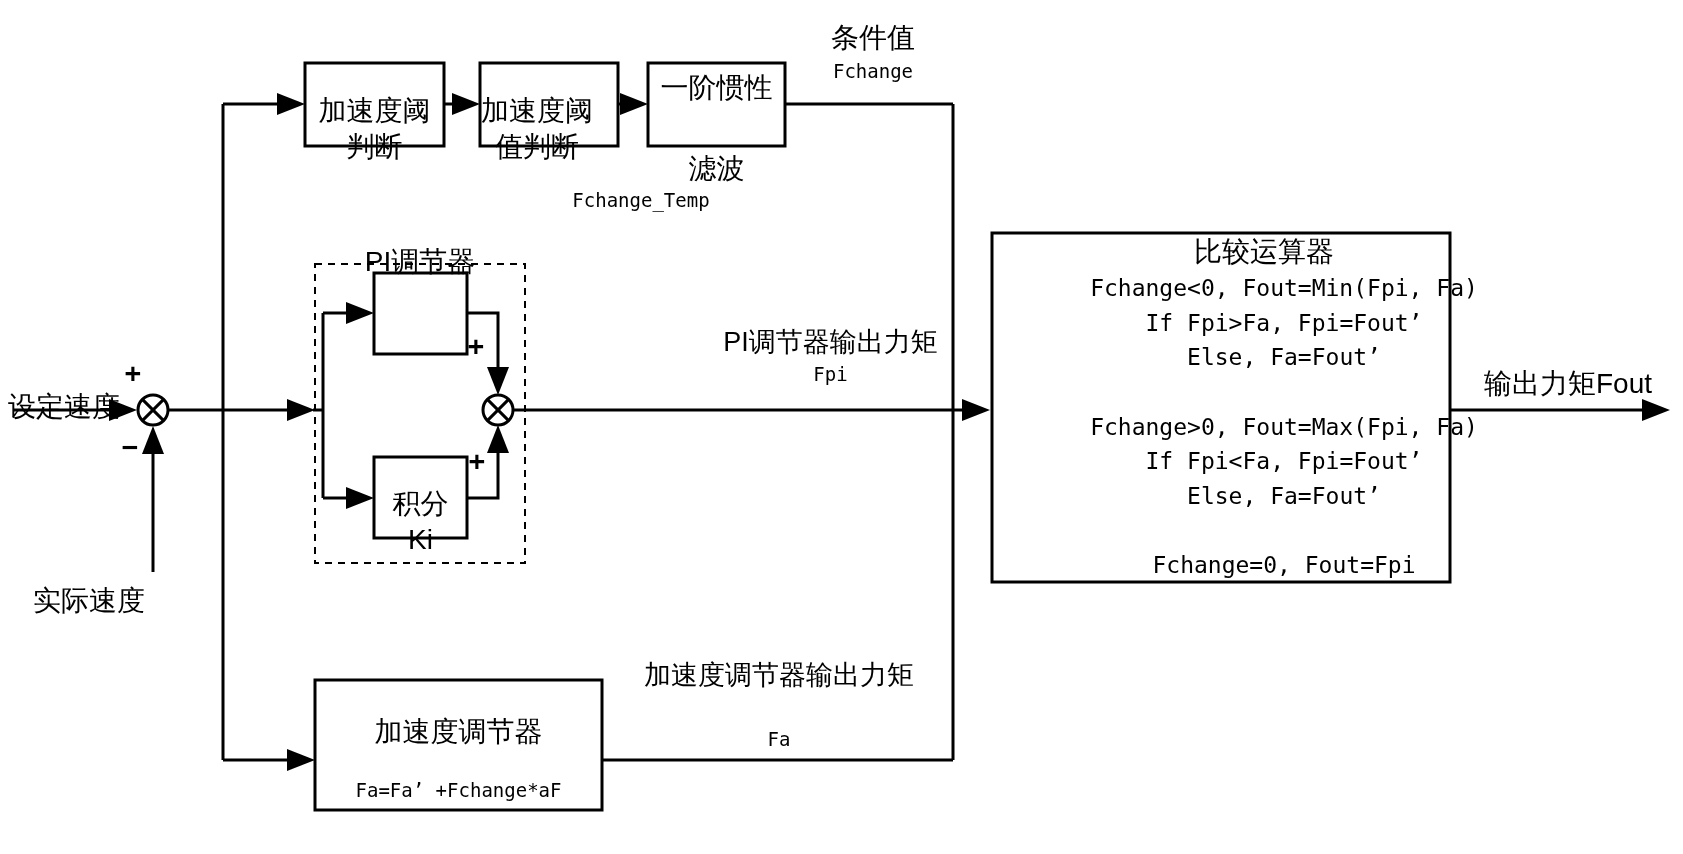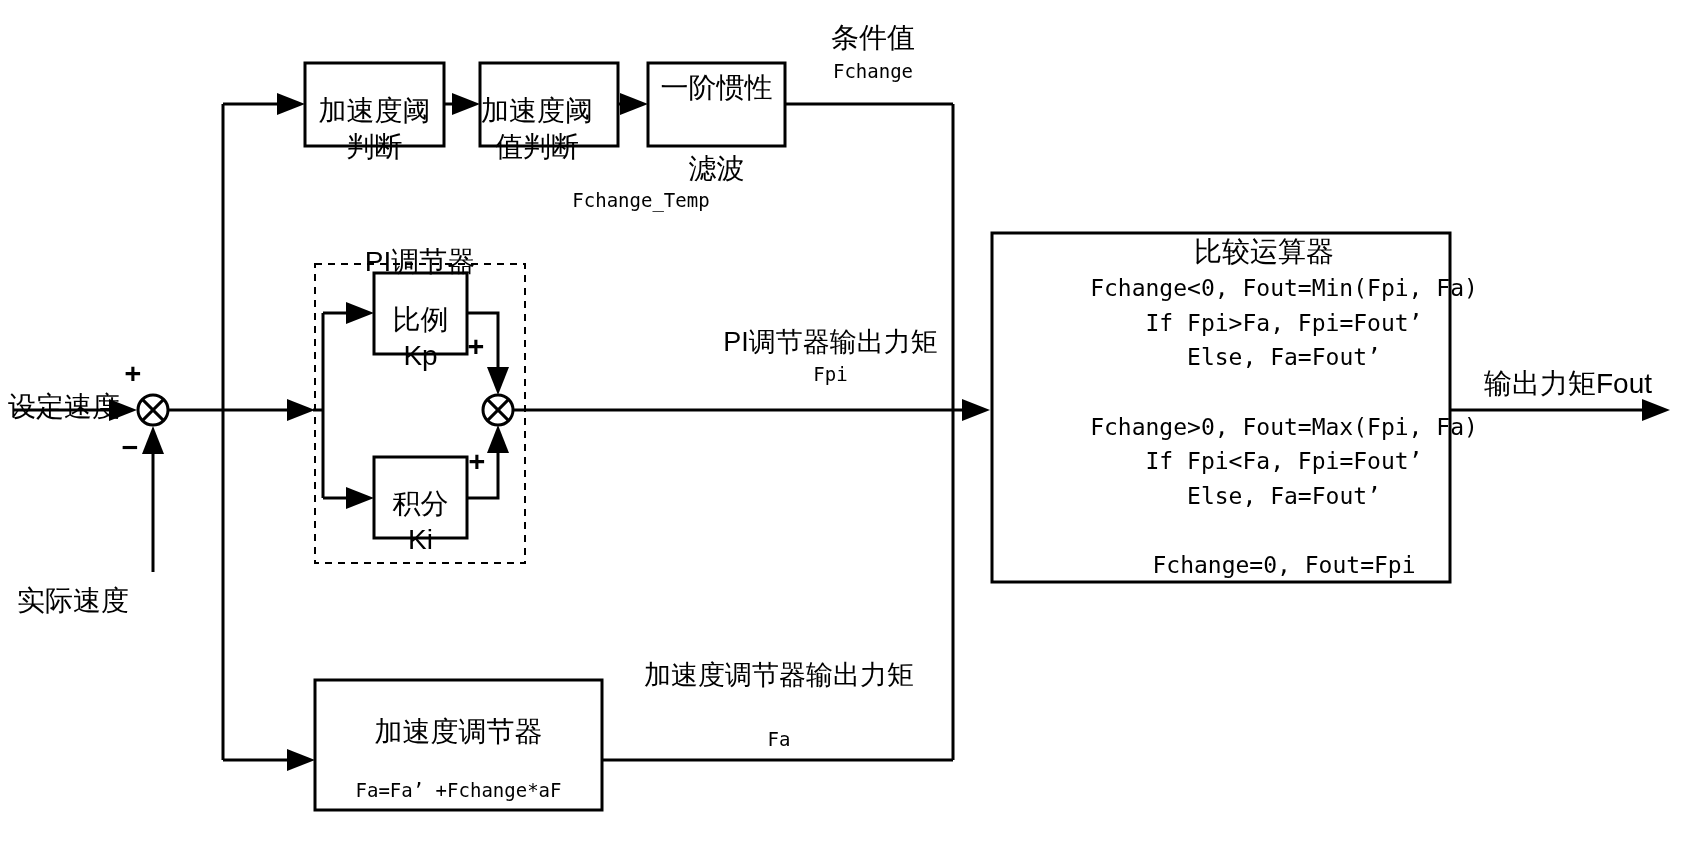--- a/index.html
+++ b/index.html
@@ -123,37 +123,33 @@
 
   <div class="lbl" style="left:763px;top:6px;width:220px;height:70px;">
     <div class="cjk">条件值</div>
     <div class="mono">Fchange</div>
   </div>
 
   <div class="lbl mono" style="left:516px;top:184px;width:250px;height:32px;">Fchange_Temp</div>
 
   <div class="lbl cjk" style="left:330px;top:222px;width:180px;height:32px;">PI调节器</div>
 
-  <div class="lbl cjk" style="left:374px;top:273px;width:93px;height:81px;">
-    <div>比例</div>
-    <div>Kp</div>
-  </div>
 
   <div class="lbl cjk" style="left:374px;top:457px;width:93px;height:81px;">
     <div>积分</div>
     <div>Ki</div>
   </div>
 
   <div class="lbl sign" style="left:456px;top:331px;width:40px;height:28px;">+</div>
   <div class="lbl sign" style="left:457px;top:446px;width:40px;height:28px;">+</div>
 
   <div class="lbl cjk" style="left:8px;top:367px;width:112px;height:32px;">设定速度</div>
   <div class="lbl sign" style="left:118px;top:358px;width:30px;height:28px;">+</div>
   <div class="lbl sign" style="left:115px;top:432px;width:30px;height:28px;">−</div>
-  <div class="lbl cjk" style="left:14px;top:561px;width:118px;height:32px;">实际速度</div>
+  <div class="lbl cjk" style="left:30px;top:561px;width:118px;height:32px;">实际速度</div>
 
   <div class="lbl" style="left:708px;top:324px;width:245px;height:66px;text-align:right;">
     <div class="cjk-sm">PI调节器输出力矩</div>
     <div class="mono">Fpi</div>
   </div>
 
   <div class="lbl" style="left:640px;top:674px;width:278px;height:64px;gap:32px;">
     <div class="cjk-sm">加速度调节器输出力矩</div>
     <div class="mono">Fa</div>
   </div>

